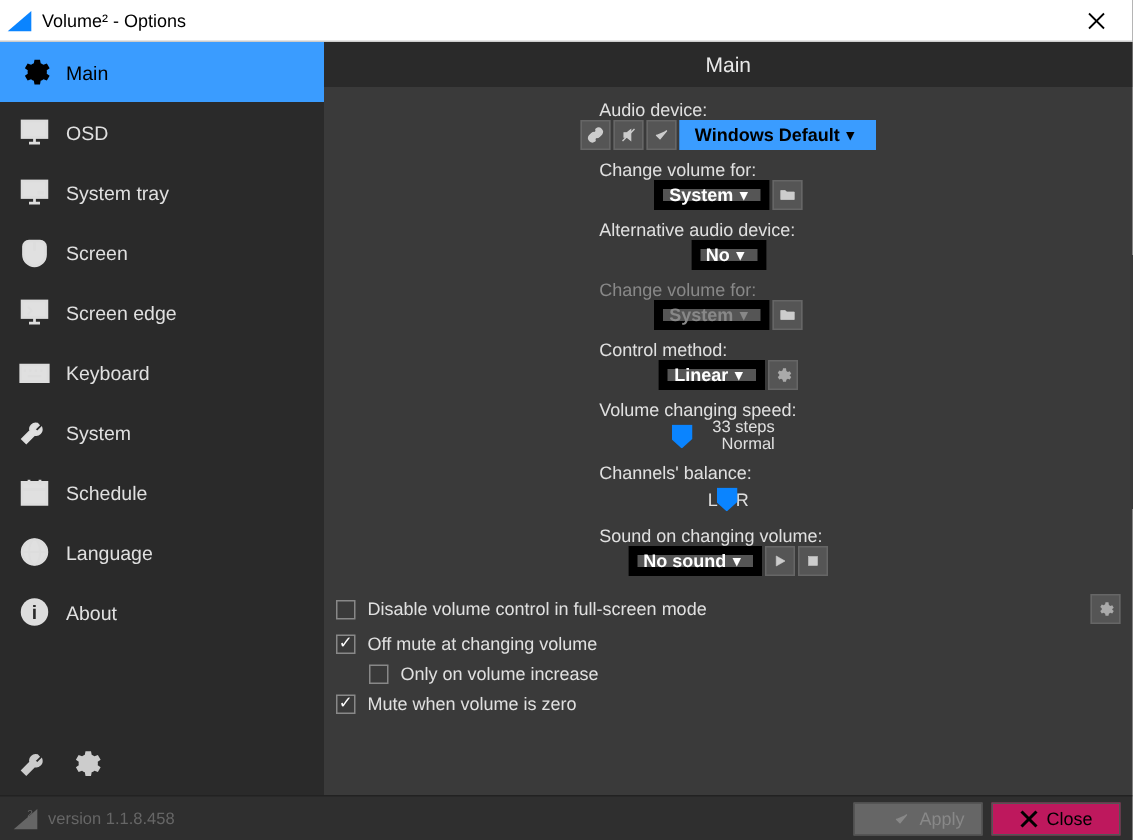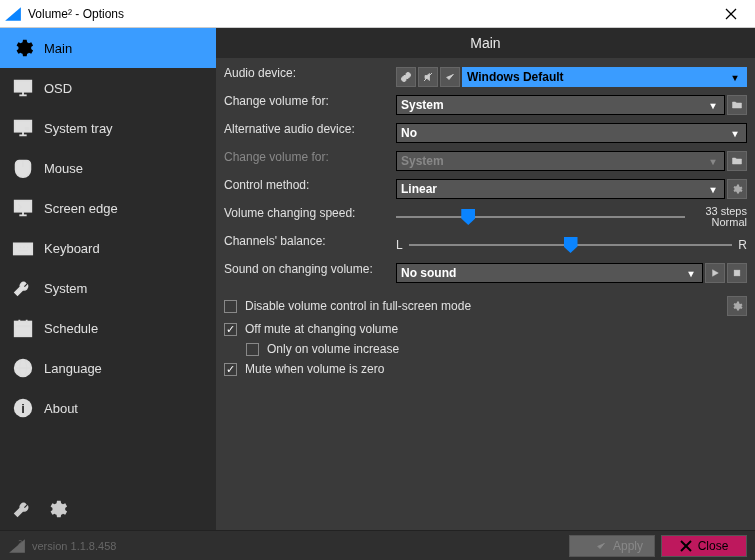--- a/index.html
+++ b/index.html
@@ -12,25 +12,25 @@
 .sidebar { width: 216px; background: #2a2a2a; display: flex; flex-direction: column; }
 .nav-item { height: 40px; display: flex; align-items: center; padding: 0 12px; color: #e0e0e0; font-size: 13px; cursor: pointer; gap: 10px; }
 .nav-item.selected { background: #3a9cff; color: #000; }
 .nav-item .nav-icon { width: 22px; height: 22px; display: flex; align-items: center; justify-content: center; }
 .nav-item .nav-icon svg { width: 22px; height: 22px; }
 .sidebar-bottom { margin-top: auto; padding: 10px 12px; display: flex; gap: 12px; }
 .sidebar-bottom .tool-icon { width: 22px; height: 22px; color: #ccc; }
 .content { flex: 1; background: #3a3a3a; display: flex; flex-direction: column; position: relative; }
 .content-header { height: 30px; background: #2a2a2a; color: #e8e8e8; display: flex; align-items: center; justify-content: center; font-size: 14px; }
 .form-area { padding: 8px 8px 4px 8px; color: #e0e0e0; font-size: 12px; overflow: hidden; }
-.row { display: flex; margin-bottom: 6px; min-height: 22px; }
+.row { display: flex; align-items: center; margin-bottom: 6px; min-height: 22px; flex-direction: column; }
 .row .label { width: 172px; flex-shrink: 0; }
 .row .controls { flex: 1; display: flex; align-items: center; gap: 2px; }
 .icon-btn { width: 20px; height: 20px; background: #555; border: 1px solid #666; display: flex; align-items: center; justify-content: center; color: #ccc; font-size: 11px; cursor: pointer; }
-.dropdown { height: 20px; background: #555; border: 1px solid #000000; display: flex; align-items: center; padding: 0 4px; color: #fff; font-size: 12px; font-weight: bold; cursor: pointer; position: relative; }
+.dropdown { height: 20px; background: #555; border: 6px solid #000000; display: flex; align-items: center; padding: 0 4px; color: #fff; font-size: 12px; font-weight: bold; cursor: pointer; position: relative; }
 .dropdown.highlighted { background: #3a9cff; color: #000; border-color: #3a9cff; }
 .dropdown.disabled { color: #888; }
 .dropdown .caret { margin-left: auto; width: 14px; text-align: center; font-size: 10px; }
 .slider-wrap { flex: 1; position: relative; height: 22px; display: flex; align-items: center; }
 .slider-track { flex: 1; height: 2px; background: #888; position: relative; }
 .slider-thumb { position: absolute; width: 14px; height: 16px; background: #0a84ff; top: -7px; transform: translateX(-50%); clip-path: polygon(0 0, 100% 0, 100% 60%, 50% 100%, 0 60%); }
 .slider-meta { width: 54px; text-align: right; font-size: 11px; line-height: 11px; margin-left: 6px; }
 .balance-labels { display: flex; align-items: center; gap: 6px; flex: 1; }
 .checkbox-row { display: flex; align-items: center; gap: 8px; margin-bottom: 6px; padding-left: 0; }
 .checkbox-row.indent { padding-left: 22px; align-items: center; }
@@ -96,21 +96,21 @@
         </span>
       <span>System tray</span>
     </div>
     <div class="nav-item">
       <span class="nav-icon">
           <svg viewBox="0 0 24 24" fill="none">
             <path d="M8 4h8a4 4 0 014 4v6a8 8 0 01-16 0V8a4 4 0 014-4z" stroke="#ddd" stroke-width="2"></path>
             <line x1="12" y1="4" x2="12" y2="11" stroke="#ddd" stroke-width="2"></line>
           </svg>
         </span>
-      <span>Mouse</span>
+      <span>Screen</span>
     </div>
     <div class="nav-item">
       <span class="nav-icon">
           <svg viewBox="0 0 24 24" fill="none">
             <rect x="3" y="4" width="18" height="12" stroke="#ddd" stroke-width="2"></rect>
             <path d="M7 8l3 3-3 3" stroke="#ddd" stroke-width="1.5" fill="none"></path>
             <line x1="8" y1="20" x2="16" y2="20" stroke="#ddd" stroke-width="2"></line>
             <line x1="12" y1="16" x2="12" y2="20" stroke="#ddd" stroke-width="2"></line>
           </svg>
         </span>

